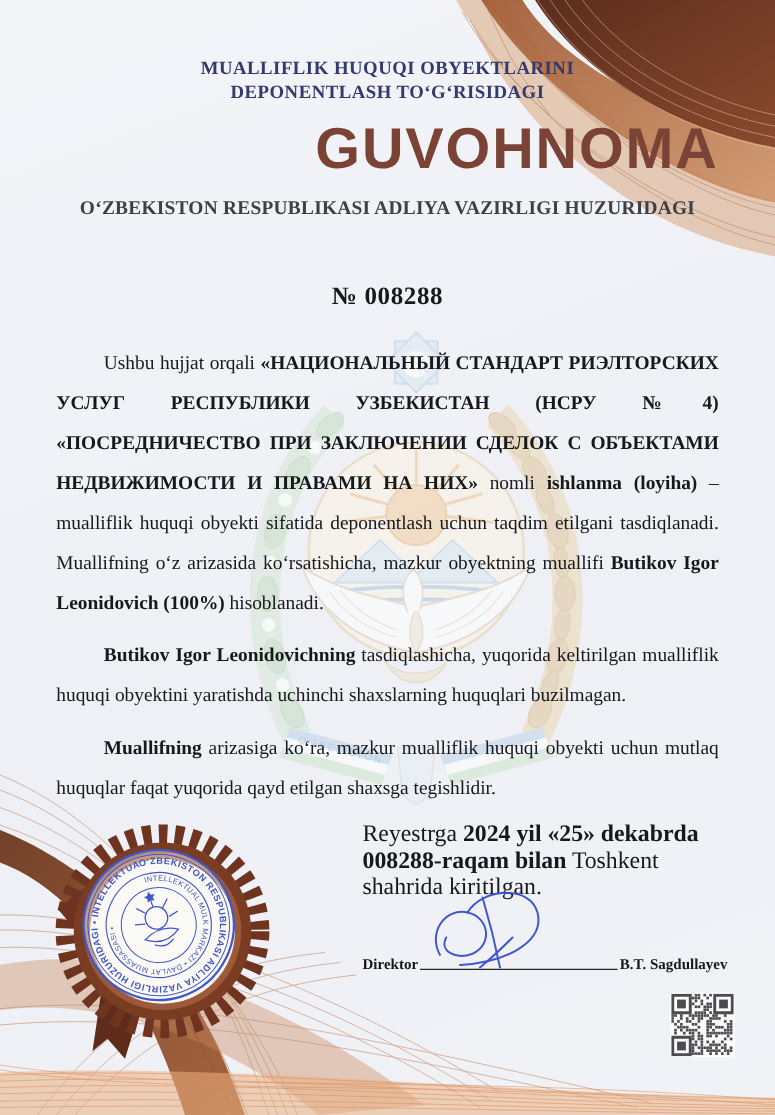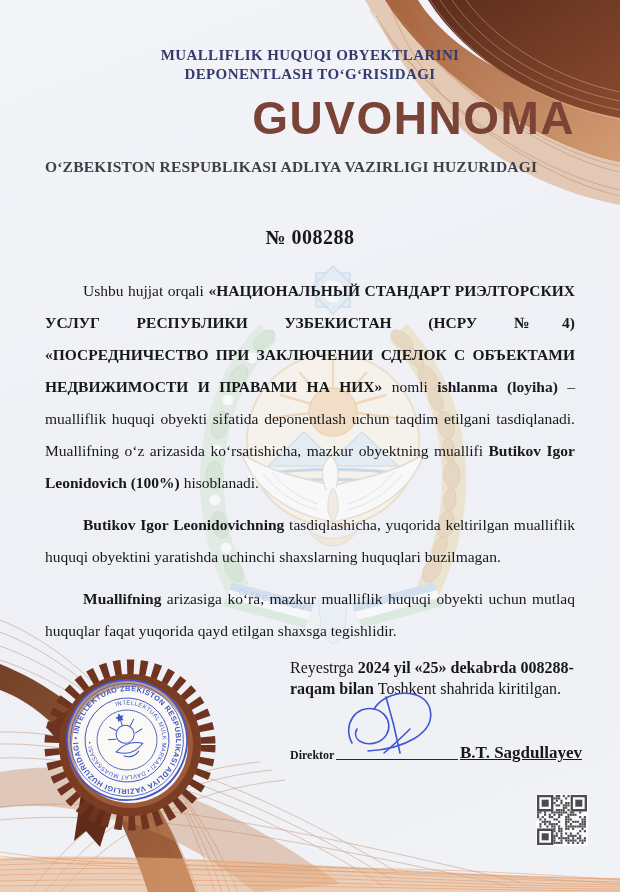--- a/index.html
+++ b/index.html
@@ -8,31 +8,31 @@
         background:linear-gradient(160deg,#f3f4f8 0%,#eef0f5 55%,#f1f2f6 100%);
         font-family:"Liberation Serif", serif;}
   svg{display:block;}
   .layer{position:absolute;pointer-events:none;}
 
   .content{position:absolute;inset:0;padding:46px 45px 0;z-index:4;}
   .hdr{color:#333a6d;font-weight:bold;font-size:15px;line-height:19px;text-align:center;letter-spacing:.4px;}
   .big-title{margin-top:8px;text-align:right;color:#7b4336;
              font-family:"Liberation Sans", sans-serif;font-weight:bold;
              font-size:46px;line-height:52px;letter-spacing:1.5px;}
-  .org{margin-top:13px;color:#3e4046;font-weight:bold;font-size:15.5px;line-height:20px;text-align:left;letter-spacing:.2px;}
+  .org{margin-top:13px;color:#3e4046;font-weight:bold;font-size:15.5px;line-height:20px;text-align:center;letter-spacing:.2px;}
   .cert-no{margin-top:49px;text-align:center;color:#17181c;font-weight:bold;font-size:20px;letter-spacing:.5px;}
   .body-text{margin-top:26px;color:#17181c;font-size:15.5px;line-height:32px;}
   .body-text p{margin:0 0 10px;text-align:justify;text-indent:38px;}
   .body-text .b{font-weight:bold;}
-  .reg-block{margin:10px 0 0 245px;width:300px;font-size:16px;line-height:21px;color:#17181c;}
+  .reg-block{margin:10px 0 0 245px;width:300px;font-size:19px;line-height:21px;color:#17181c;}
   .reg-block .b{font-weight:bold;}
   .sig-row{margin:44px 0 0 245px;width:292px;display:flex;align-items:flex-end;position:relative;}
   .sig-role{font-weight:bold;font-size:12px;color:#17181c;}
   .sig-line{flex:1;border-bottom:1.6px solid #26262a;height:1px;margin:0 2px 3px;}
-  .sig-name{font-weight:bold;font-size:17px;color:#17181c;text-decoration:underline;}
+  .sig-name{font-weight:bold;font-size:12px;color:#17181c;}
   .sig-mark{position:absolute;left:48px;top:-52px;}
 
   .seal-wrap{position:absolute;left:38px;top:655px;z-index:5;}
   .qr-wrap{position:absolute;left:536px;top:794px;z-index:5;background:#fbfbfc;padding:1px;}
 </style>
 </head>
 <body>
 
 <div id="page">
 

